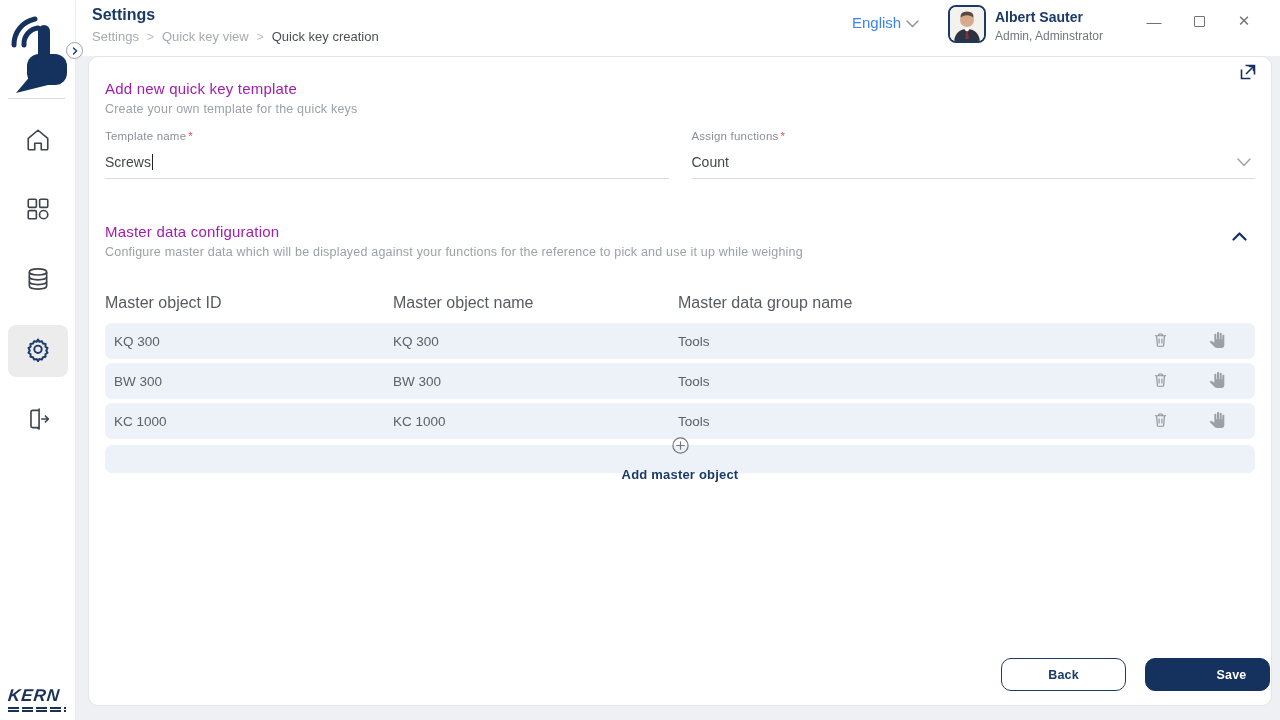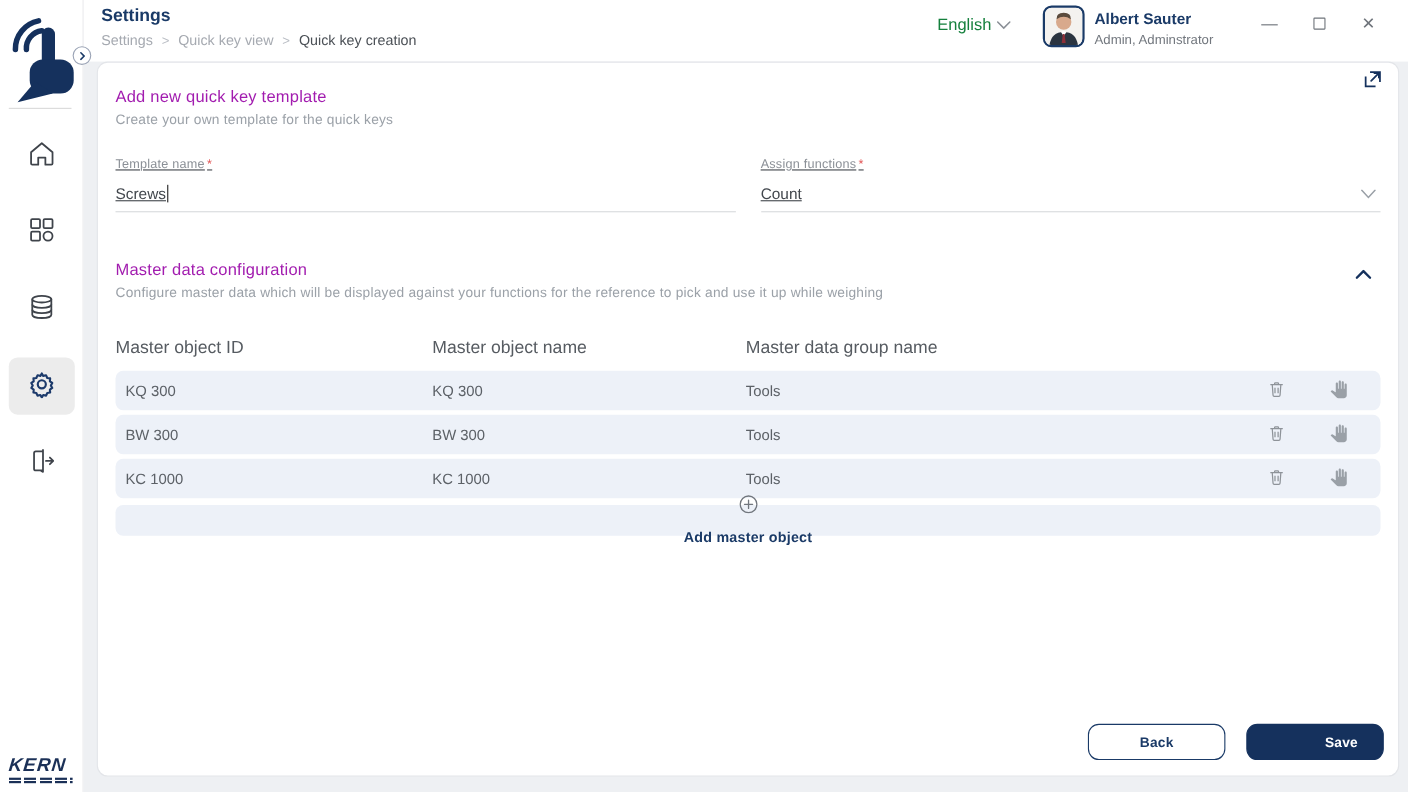--- a/index.html
+++ b/index.html
@@ -17,58 +17,58 @@
   .kern-text { font-style:italic; font-weight:bold; font-size:17px; letter-spacing:1px; color:#1b3057; transform:skewX(-6deg); }
   .kern-bar { height:2px; margin-top:1px; background:repeating-linear-gradient(90deg,#1b3057 0 11px, transparent 11px 14px); }
 
   
   .header { position:absolute; left:76px; top:0; width:1204px; height:56px; background:#fff; z-index:2; }
   .page-title { position:absolute; left:16px; top:6px; font-size:16px; font-weight:bold; color:#1a3a67; }
   .breadcrumb { position:absolute; left:16px; top:29px; font-size:13px; color:#a6aab1; display:flex; gap:8px; align-items:center; }
   .breadcrumb .sep { color:#b9bdc4; font-size:12px; }
   .breadcrumb .current { color:#4b5056; }
   .crumb { cursor:pointer; }
-  .lang { position:absolute; left:776px; top:14px; display:flex; align-items:center; gap:5px; font-size:15px; color:#15803d; cursor:pointer; }
+  .lang { position:absolute; left:776px; top:14px; display:flex; align-items:center; gap:5px; font-size:15px; color:#3b82f6; cursor:pointer; }
   .user { position:absolute; left:872px; top:5px; display:flex; gap:9px; cursor:pointer;align-items:flex-end; }
   .avatar { width:38px; height:38px; border:2px solid #1a3a67; border-radius:8px; background:#fff; overflow:hidden; }
   .user-name { font-size:14px; font-weight:bold; color:#1a3a67; margin-top:1px; }
   .user-role { font-size:12px; color:#72777e; margin-top:4px; }
   .win-controls { position:absolute; left:1069px; top:12px; display:flex; gap:27px; align-items:center; color:#6f747b; }
   .win-btn { width:18px; height:18px; display:flex; align-items:center; justify-content:center; cursor:pointer; font-size:15px; }
   .maxi { width:11px; height:11px; border:1.4px solid #6f747b; border-radius:1px; }
 
   
   .card { position:absolute; left:88px; top:56px; width:1184px; height:650px; background:#fff; border:1px solid #e3e5e9; border-radius:10px; z-index:2; padding:23px 16px 16px 16px; }
   .expand-btn { position:absolute; right:14px; top:6px; cursor:pointer; }
 
   .sec-heading { font-size:15px; font-weight:400; color:#a21caf; letter-spacing:.2px; }
   .sec-sub { font-size:12.5px; color:#9ba1a8; margin-top:5px; letter-spacing:.2px; }
 
-  .form-row { display:flex; gap:23px; margin-top:28px;text-decoration:underline; }
+  .form-row { display:flex; gap:23px; margin-top:14px; }
   .field { flex:1; }
   .field-label { font-size:11.5px; color:#8b9097; letter-spacing:.2px; }
   .req { color:#e05252; margin-left:2px; }
   .field-value { display:flex; align-items:center; justify-content:space-between; border-bottom:1px solid #d8dadd; height:34px; margin-top:3px; font-size:14px; color:#42474d; cursor:text; }
   .caret { display:inline-block; width:1.5px; height:16px; background:#222; margin-left:1px; vertical-align:-3px; animation:blink 1s steps(1) infinite; }
   @keyframes blink { 50% { opacity:0; } }
 
   .section2-head { display:flex; justify-content:space-between; align-items:flex-start; margin-top:44px; }
   .collapse-sec { cursor:pointer; margin-right:8px; margin-top:4px; }
 
   .tbl-head { display:flex; margin-top:35px; font-size:16px; color:#565b61; }
   .tbl-head .c1 { width:288px; } .tbl-head .c2 { width:285px; } .tbl-head .c3 { flex:1; }
   .rows { margin-top:11px; display:flex; flex-direction:column; gap:4px; }
   .row { height:36px; background:#edf1f8; border-radius:7px; display:flex; align-items:center; padding-left:9px; font-size:13.5px; color:#5c6167; }
   .row .c1 { width:279px; } .row .c2 { width:285px; } .row .c3 { flex:1; }
   .row-icons { display:flex; gap:40px; padding-right:30px; }
   .icon-btn { cursor:pointer; display:flex; align-items:center; }
   .add-row { height:28px; background:#edf1f8; border-radius:7px; margin-top:6px; display:flex; align-items:center; justify-content:center; gap:9px; cursor:pointer;flex-direction:column; }
   .add-label { font-size:13px; font-weight:bold; color:#1a3a67; letter-spacing:.2px; }
 
-  .footer { position:absolute; right:13px; bottom:14px; display:flex; gap:19px; }
+  .footer { position:absolute; right:1px; bottom:14px; display:flex; gap:19px; }
   .btn { width:125px; height:33px; border-radius:10px; display:flex; align-items:center; justify-content:center; font-size:12.5px; font-weight:bold; cursor:pointer; letter-spacing:.2px; }
   .btn-back { background:#fff; border:1px solid #1a3a67; color:#1a3a67; }
   .btn-save { background:#15315d; border:1px solid #15315d; color:#fff;padding-left:48px; }
 </style>
 </head>
 <body>
 
 <div class="sidebar">
   <div class="logo-wrap">
     <svg width="62" height="82" viewBox="0 0 62 82">

